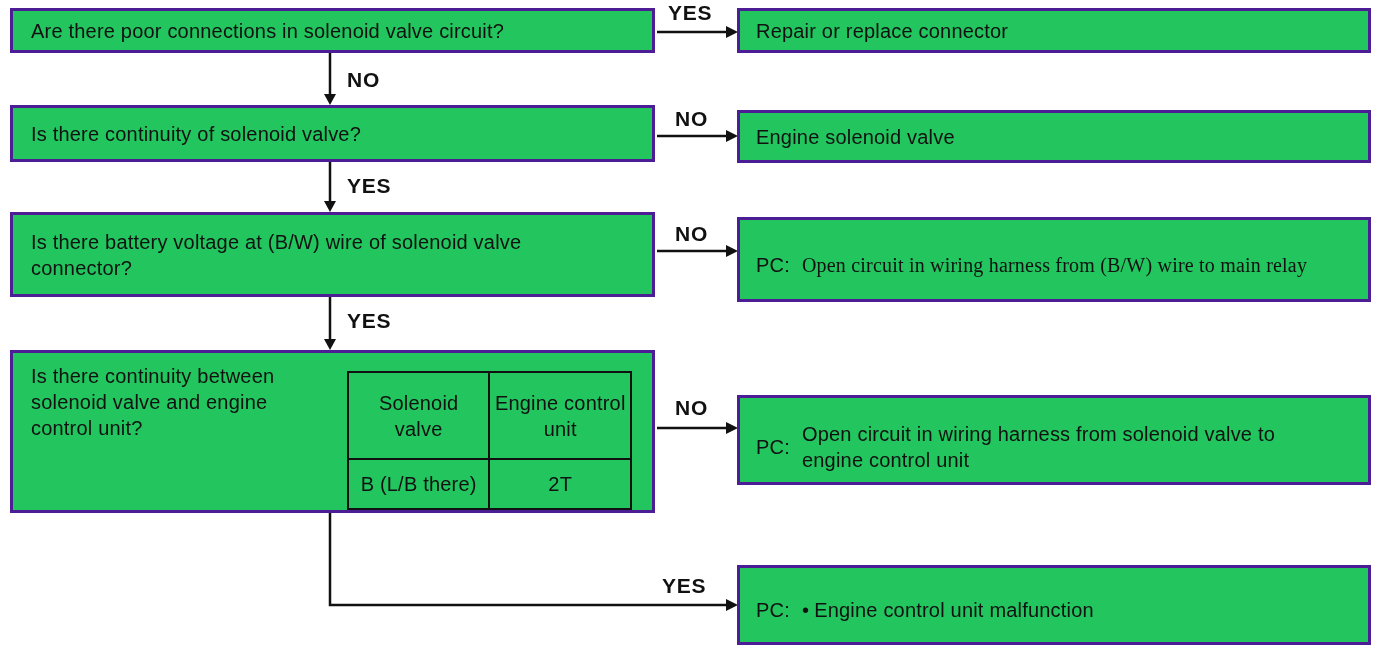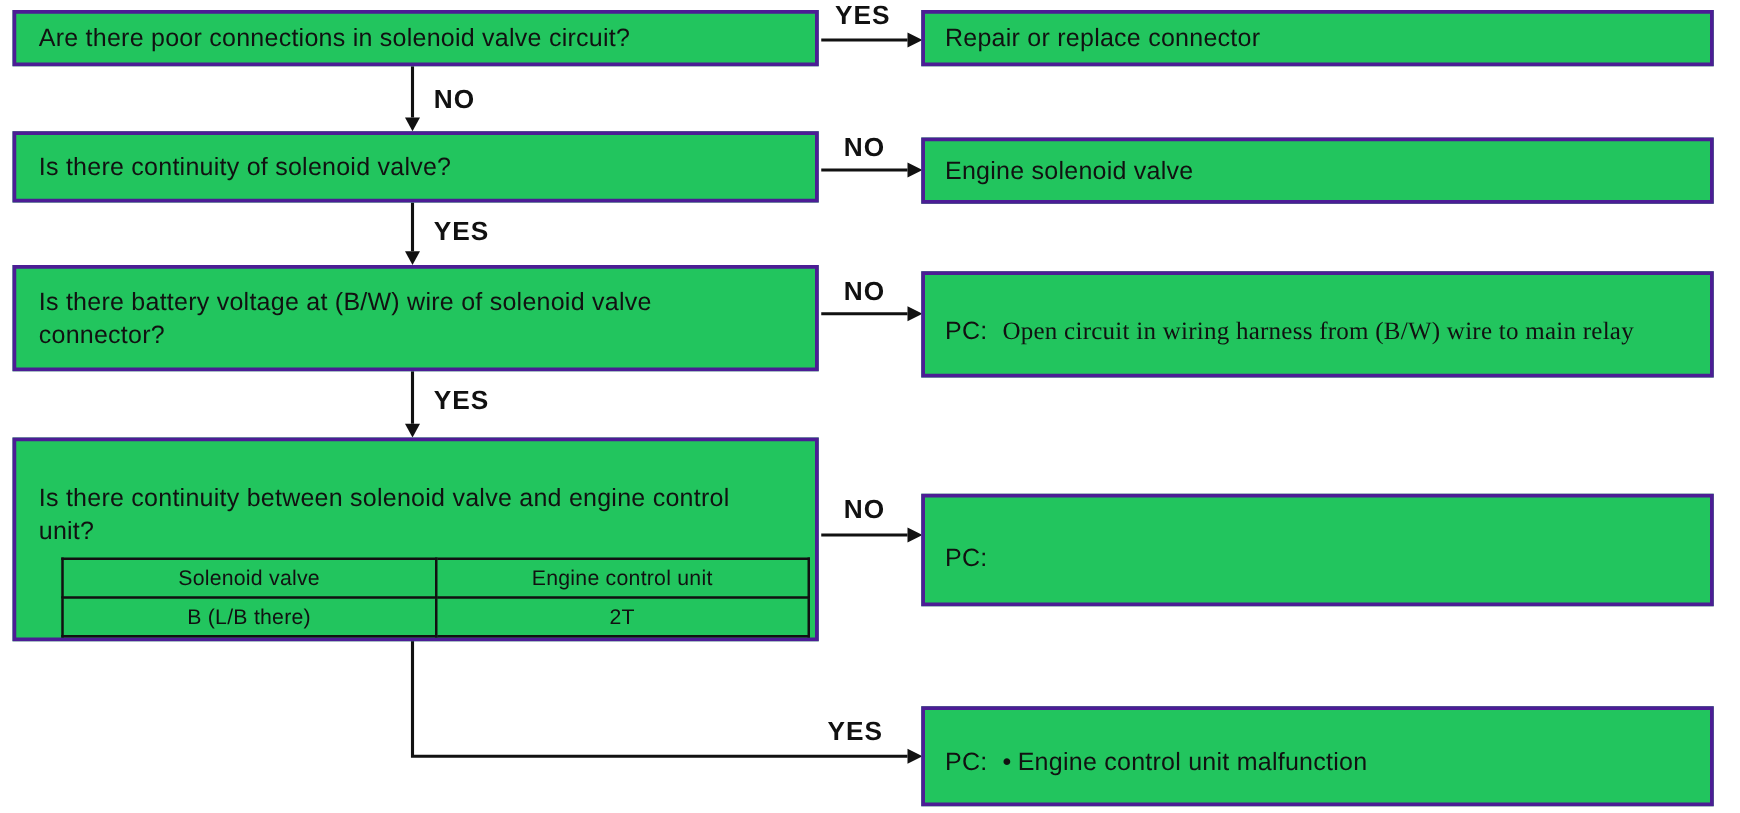--- a/index.html
+++ b/index.html
@@ -28,21 +28,20 @@
     line-height: 26px;
   }
   .qbox {
     left: 10px;
     width: 645px;
     display: flex;
     align-items: center;
     padding: 4px 18px;
   }
   .qbox.tall {
-    flex-direction: column;
     align-items: stretch;
     justify-content: flex-end;
     padding: 10px 12px 0 12px;
   }
   .qbox.tall .q-text { padding: 0 6px; max-width: 600px; }
   .rbox {
     left: 737px;
     width: 634px;
     display: flex;
     align-items: center;
@@ -52,21 +51,21 @@
   .q-text, .r-text { display: block; }
   .pc-prefix { flex: 0 0 auto; margin-right: 12px; white-space: nowrap; }
   .pc-text { display: block; }
   .pc-bullets { display: block; }
   .bullet-line { display: block; }
   .bullet-line::before { content: "\2022"; margin-right: 5px; }
   .pin-table {
     border-collapse: collapse;
     margin: 8px 8px 0 24px;
     width: calc(100% - 16px);
-    font-size: 17px;
+    font-size: 20px;
   }
   .pin-table th, .pin-table td {
     border: 2px solid #111111;
     text-align: center;
     font-weight: normal;
     height: 29px;
     padding: 0 4px;
     width: 50%;
   }
   .edge-label {
@@ -145,20 +144,21 @@
     <span class="r-text">Engine solenoid valve</span>
   </div>
 
   <div class="box rbox pc" style="top:217px; height:85px; padding-top:15px;">
     <span class="pc-prefix">PC:</span>
     <span class="pc-text" style="max-width:510px;font-family:Liberation Serif, serif;">Open circuit in wiring harness from (B/W) wire to main relay</span>
   </div>
 
   <div class="box rbox pc" style="top:395px; height:90px; padding-top:17px;">
     <span class="pc-prefix">PC:</span>
+    <span class="pc-text" style="max-width:520px;">Open circuit in wiring harness from solenoid valve to engine control unit</span>
   </div>
 
   <div class="box rbox pc" style="top:565px; height:80px; padding-top:13px;">
     <span class="pc-prefix">PC:</span>
     <span class="pc-bullets">
       <span class="bullet-line">Engine control unit malfunction</span>
     </span>
   </div>
 
   <div class="edge-label" style="left:668px; top:1px;">YES</div>

